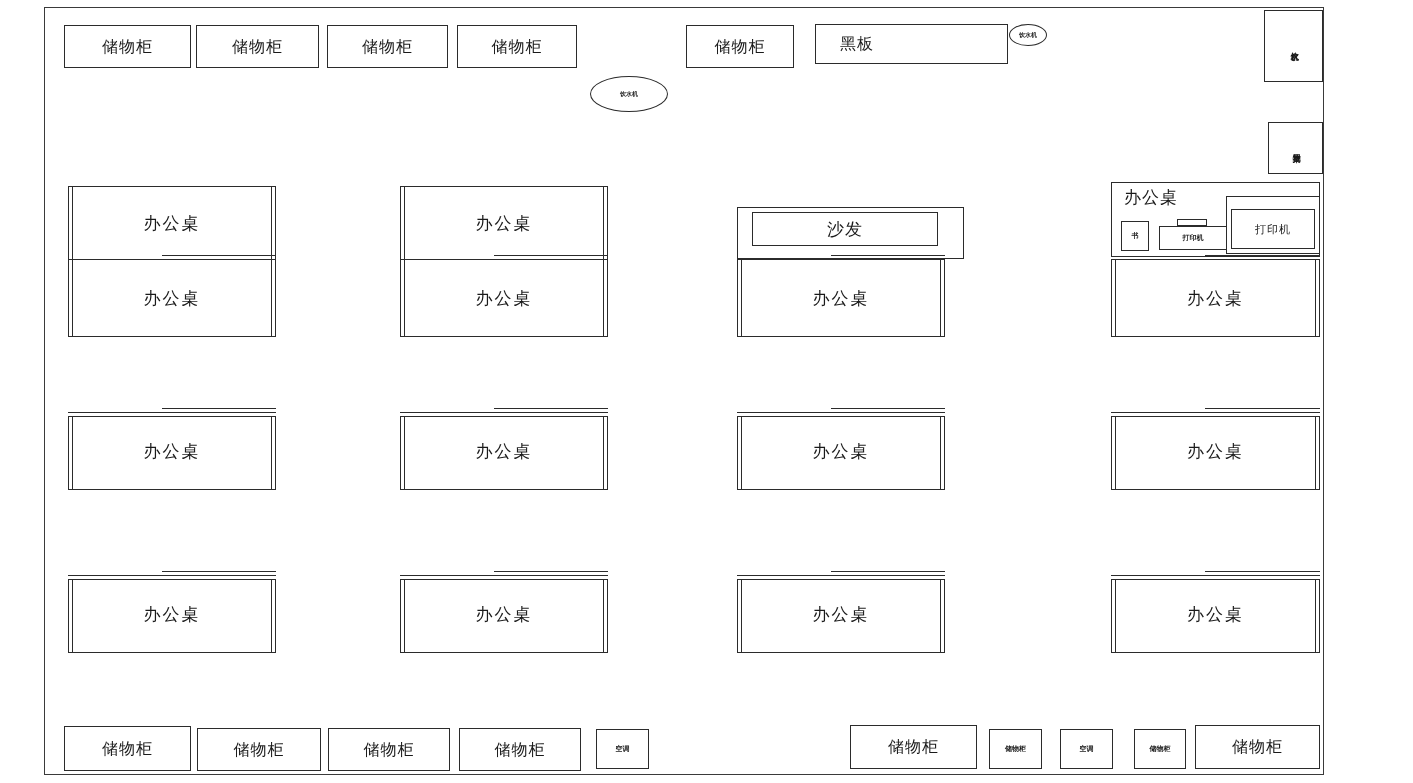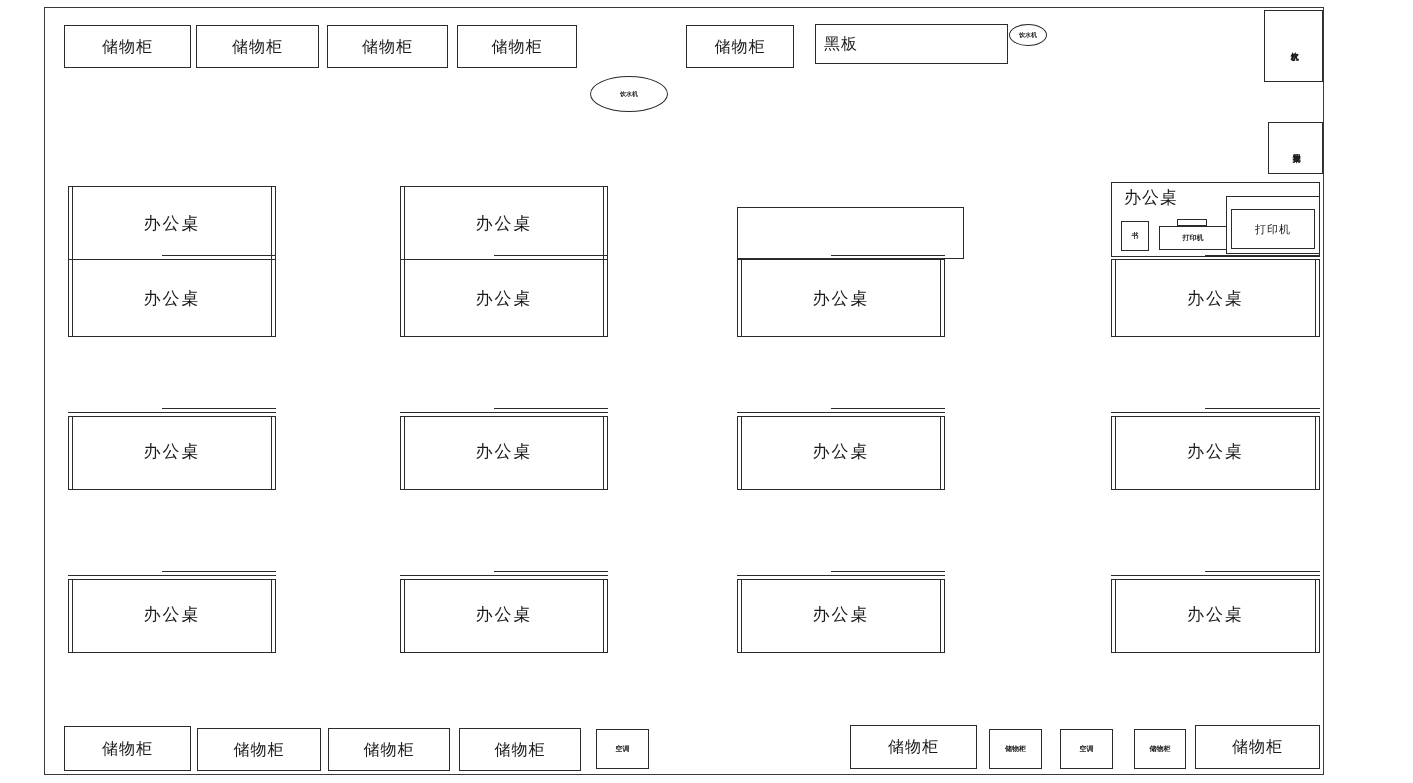--- a/index.html
+++ b/index.html
@@ -39,21 +39,21 @@
     color:#1a1a1a;
     line-height:1;
     letter-spacing:1px;
   }
   
   .t-lg .lbl{font-size:17px;}
   .t-md .lbl{font-size:16px;}
   .t-sm .lbl{font-size:11px;}
   .t-xs .lbl{font-size:7px;font-weight:bold;letter-spacing:0;}
 
-  .left{justify-content:flex-start;padding-left:8px;}
+  .left{justify-content:flex-start;padding-left:24px;}
   .topleft{align-items:flex-start;justify-content:flex-start;padding:6px 0 0 12px;}
 
   
   .vert{
     writing-mode:vertical-rl;
     text-orientation:upright;
   }
   .vert .lbl{
     writing-mode:vertical-rl;
     text-orientation:upright;
@@ -180,20 +180,23 @@
   <div class="desk" style="left:400px;top:259px;width:208px;height:78px;">
     <div class="body">
       <span>办公桌</span>
     </div>
     <div class="rail-l"></div>
     <div class="rail-r"></div>
     <div class="nub" style="left:45%;right:0;top:-4px;"></div>
   </div>
 
   <div class="fx" style="left:737px;top:207px;width:227px;height:52px;"></div>
+  <div class="fx t-lg" style="left:752px;top:212px;width:186px;height:34px;">
+    <span class="lbl">沙发</span>
+  </div>
   <div class="desk" style="left:737px;top:259px;width:208px;height:78px;">
     <div class="body">
       <span>办公桌</span>
     </div>
     <div class="rail-l"></div>
     <div class="rail-r"></div>
     <div class="nub" style="left:45%;right:0;top:-4px;"></div>
   </div>
 
   <div class="fx topleft t-lg" style="left:1111px;top:182px;width:209px;height:75px;">

